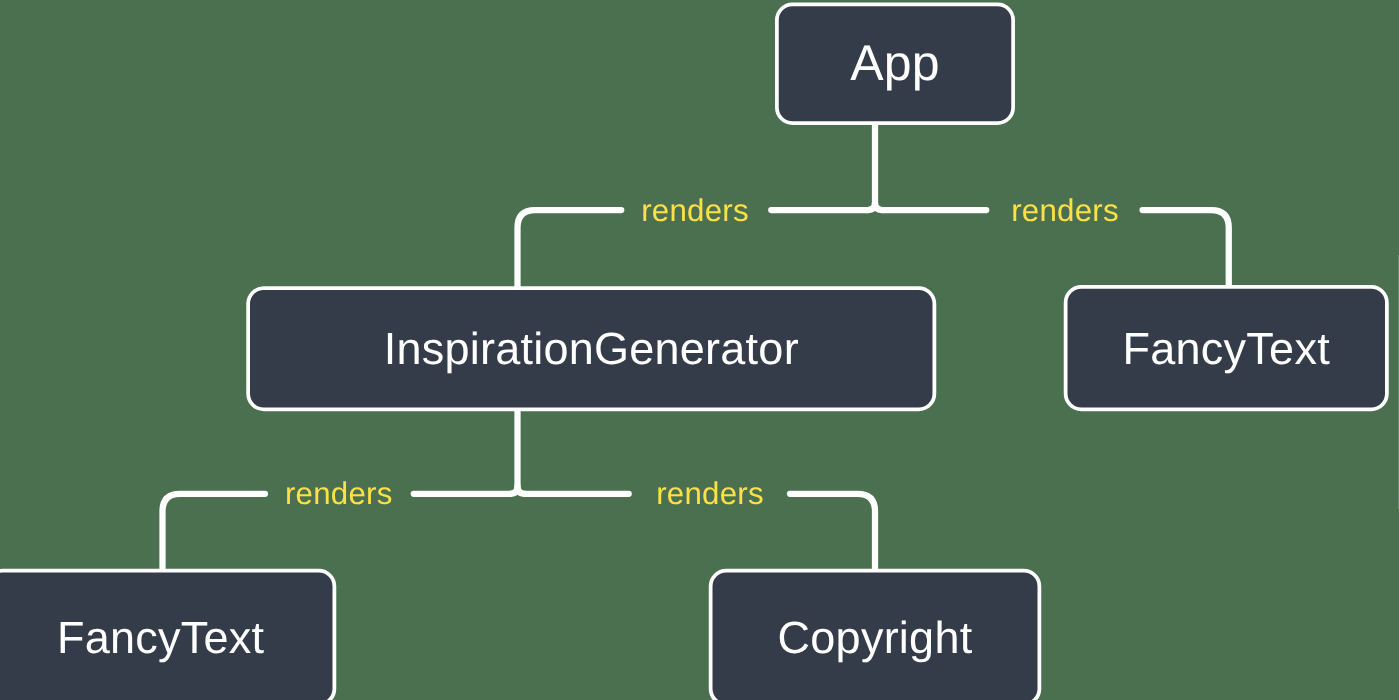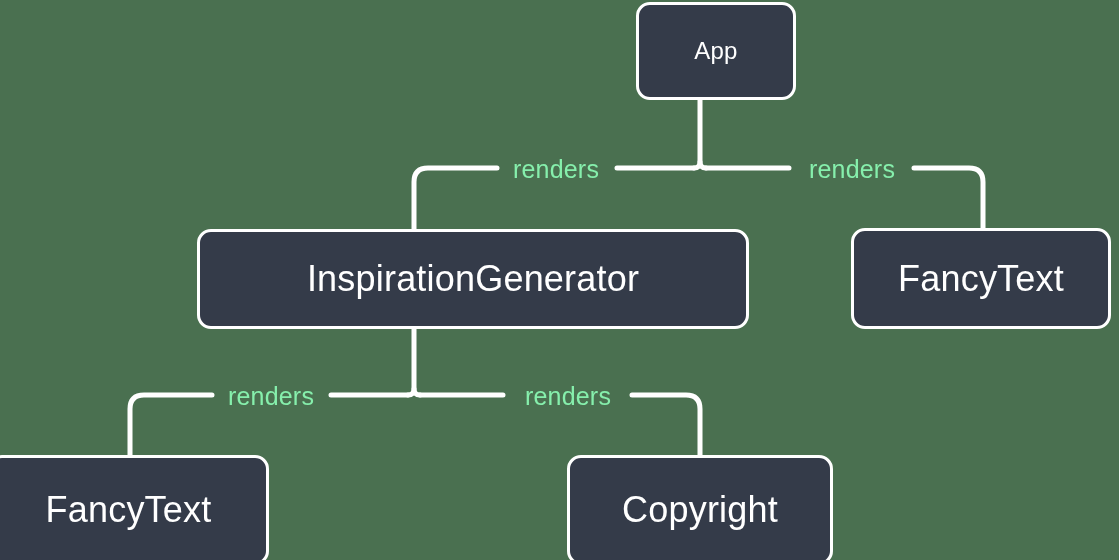--- a/index.html
+++ b/index.html
@@ -40,32 +40,32 @@
     font-weight: 400;
     letter-spacing: 0.2px;
     white-space: nowrap;
   }
   .node-label {
     color: #ffffff;
     line-height: 1;
   }
   .edge-label {
     position: absolute;
-    color: #86efac;
+    color: #fde047;
     font-family: "Liberation Sans", sans-serif;
     font-size: 25px;
     font-weight: 400;
     line-height: 1;
     white-space: nowrap;
     transform: translate(-50%, -50%);
     letter-spacing: 0.2px;
   }
 
   
-  #node-app        { left: 620px; top: 2px;   width: 160px; height: 98px;  font-size: 24px; border-radius: 14px; margin-left: 16px; }
+  #node-app        { left: 620px; top: 2px;   width: 192px; height: 98px;  font-size: 40px; border-radius: 14px; }
   #node-inspgen    { left: 197px; top: 229px; width: 552px; height: 100px; font-size: 36px; border-radius: 14px; }
   #node-fancy-right{ left: 851px; top: 228px; width: 260px; height: 101px; font-size: 36px; border-radius: 14px; }
   #node-fancy-left { left: -12px; top: 455px; width: 281px; height: 110px; font-size: 36px; border-radius: 14px; }
   #node-copyright  { left: 567px; top: 455px; width: 266px; height: 110px; font-size: 36px; border-radius: 14px; }
 
   
   #edge-label-app-inspgen   { left: 556px; top: 169px; }
   #edge-label-app-fancy     { left: 852px; top: 169px; }
   #edge-label-inspgen-fancy { left: 271px; top: 396px; }
   #edge-label-inspgen-copy  { left: 568px; top: 396px; }

